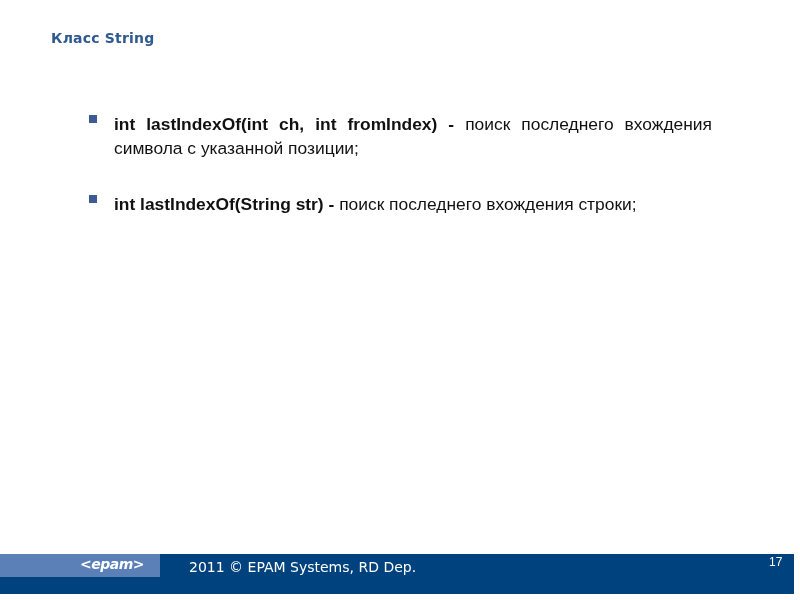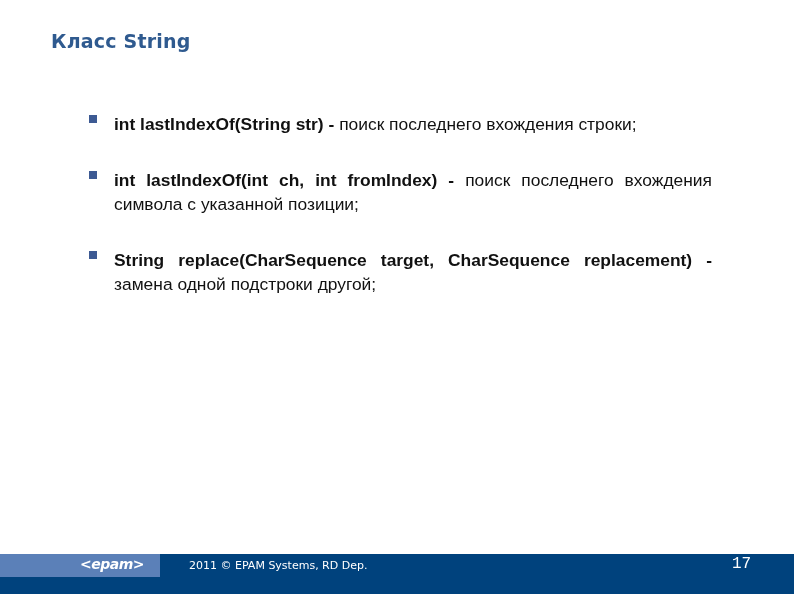--- a/index.html
+++ b/index.html
@@ -4,21 +4,21 @@
   <style>
     html, body { margin: 0; padding: 0; }
     body {
       width: 800px; height: 600px; position: relative; overflow: hidden;
       background: #ffffff;
       font-family: "Liberation Sans", sans-serif;
     }
     .slide-title {
       position: absolute; left: 51px; top: 30px;
       font-family: "DejaVu Sans", sans-serif;
-      font-weight: bold; font-size: 19px; color: #2f5a8f;
+      font-weight: bold; font-size: 14px; color: #2f5a8f;
       letter-spacing: 0.2px;
     }
     .bullets {
       position: absolute; left: 88px; top: 112px; width: 624px;
       margin: 0; padding: 0; list-style: none;
     }
     .bullet-item {
       position: relative; padding-left: 26px;
       font-size: 17.4px; line-height: 24px; color: #111111;
       text-align: justify; text-align-last: left;
@@ -37,44 +37,40 @@
       position: absolute; left: 0; top: 0; width: 160px; height: 23px;
       background: #5b80b8;
     }
     .footer-logo {
       position: absolute; left: 80px; top: 2px;
       font-family: "DejaVu Sans", sans-serif; font-weight: bold; font-style: italic;
       font-size: 14px; color: #ffffff; letter-spacing: -0.5px;
     }
     .footer-copy {
       position: absolute; left: 189px; top: 5px;
-      font-family: "DejaVu Sans", sans-serif; font-size: 11px; color: #ffffff;
+      font-family: "DejaVu Sans", sans-serif; font-size: 14px; color: #ffffff;
     }
     .footer-page {
-      position: absolute; left: 732px; top: 1px;
-      font-family: Liberation Mono, monospace; font-size: 16px; color: #ffffff;
+      position: absolute; left: 769px; top: 1px;
+      font-family: Liberation Sans, sans-serif; font-size: 12px; color: #ffffff;
     }
   </style>
 </head>
 <body>
 
 <div class="slide-title">Класс String</div>
 
 <ul class="bullets">
   <li class="bullet-item">
     <span class="bullet-marker"></span>
-    <span class="sig">int lastIndexOf(String str)</span><span class="sig"> - </span><span>поиск последнего вхождения строки;</span>
-  </li>
-  <li class="bullet-item">
-    <span class="bullet-marker"></span>
     <span class="sig">int lastIndexOf(int ch, int fromIndex)</span><span class="sig"> - </span><span>поиск последнего вхождения символа с указанной позиции;</span>
   </li>
   <li class="bullet-item">
     <span class="bullet-marker"></span>
-    <span class="sig">String replace(CharSequence target, CharSequence replacement)</span><span class="sig"> - </span><span>замена одной подстроки другой;</span>
+    <span class="sig">int lastIndexOf(String str)</span><span class="sig"> - </span><span>поиск последнего вхождения строки;</span>
   </li>
 </ul>
 
 <div class="footer">
   <div class="footer-logo-bg">
     <span class="footer-logo">&lt;epam&gt;</span>
   </div>
   <span class="footer-copy">2011 © EPAM Systems, RD Dep.</span>
   <span class="footer-page">17</span>
 </div>

